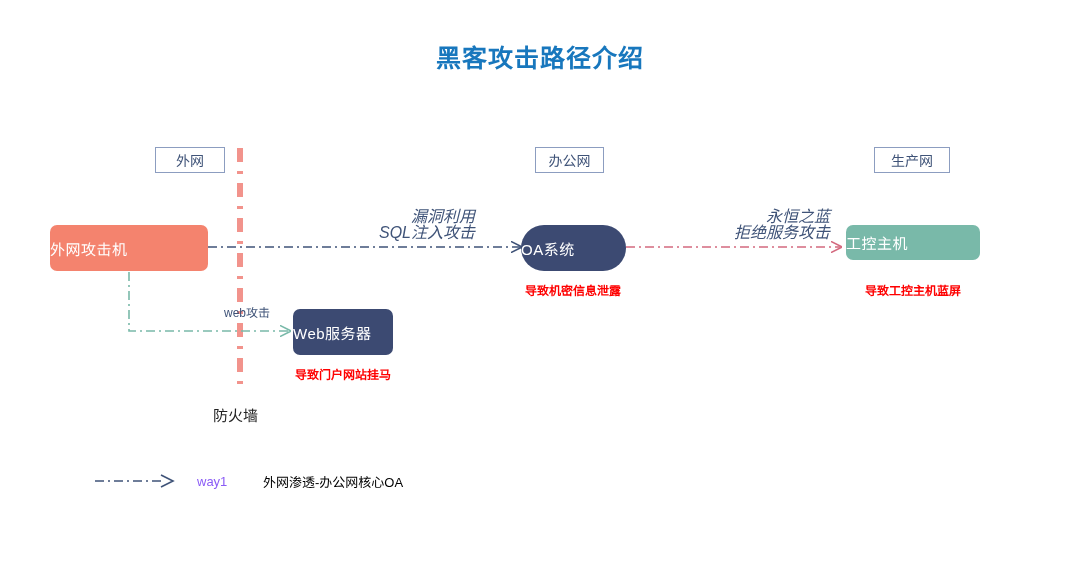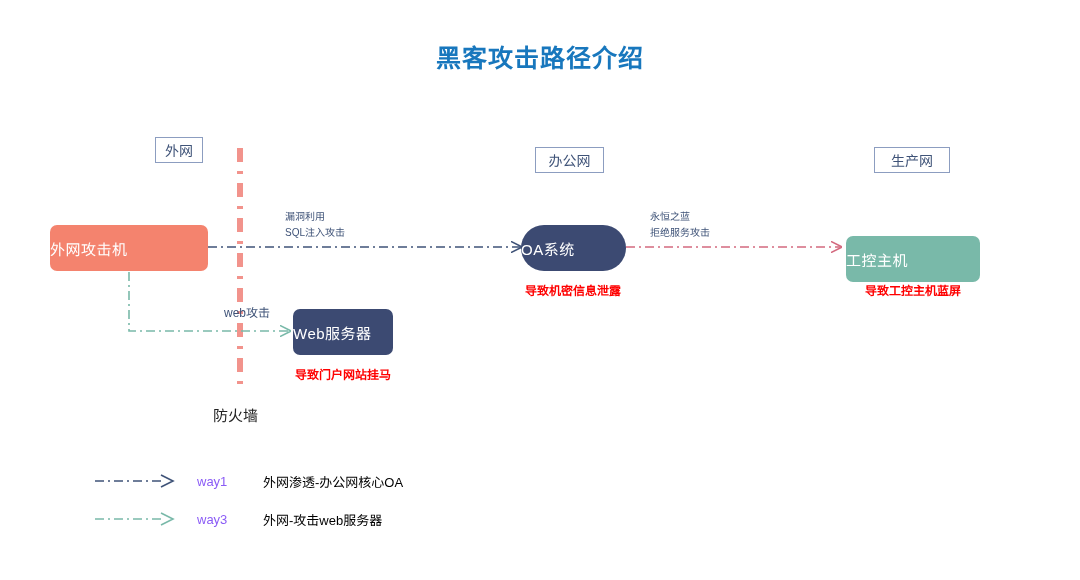--- a/index.html
+++ b/index.html
@@ -56,24 +56,25 @@
     box-sizing: border-box;
     letter-spacing: 0.5px;
   }
   .node-attacker { background: #f4836e; }
   .node-dark     { background: #3c4a72; }
   .node-teal     { background: #79b9a9; }
 
   
   .edge-label {
     color: #3f5378;
-    font-size: 10px;
-    text-align: left;
+    font-size: 16px;
+    text-align: right;
     line-height: 16px;
     white-space: pre-line;
+    font-style: italic;
   }
   .risk-label {
     color: #fe0000;
     font-size: 12px;
     font-weight: bold;
     text-align: center;
     white-space: nowrap;
   }
   .plain-label {
     color: #222222;
@@ -114,21 +115,21 @@
     pointer-events: none;
   }
 </style>
 </head>
 <body>
 
 <div id="canvas">
 
   <div id="title" class="abs">黑客攻击路径介绍</div>
 
-  <div class="abs zone-box" style="left:155px; top:137px; width:48px;">外网</div>
+  <div class="abs zone-box" style="left:155px; top:147px; width:70px;">外网</div>
   <div class="abs zone-box" style="left:535px; top:147px; width:69px;">办公网</div>
   <div class="abs zone-box" style="left:874px; top:147px; width:76px;">生产网</div>
 
   <svg class="layer" viewBox="0 0 1080 580" xmlns="http://www.w3.org/2000/svg">
     <defs>
       <marker id="arrow-navy" viewBox="0 0 10 10" refX="9" refY="5" markerWidth="7" markerHeight="7" orient="auto-start-reverse">
         <path d="M 0 0 L 10 5 L 0 10" fill="none" stroke="#3f5378" stroke-width="1.4"></path>
       </marker>
       <marker id="arrow-pink" viewBox="0 0 10 10" refX="9" refY="5" markerWidth="7" markerHeight="7" orient="auto-start-reverse">
         <path d="M 0 0 L 10 5 L 0 10" fill="none" stroke="#d4697f" stroke-width="1.4"></path>
@@ -160,21 +161,21 @@
   </div>
 
   <div class="abs node node-dark" style="left:293px; top:309px; width:100px; height:46px;">
     <span>Web服务器</span>
   </div>
 
   <div class="abs node node-dark" style="left:521px; top:225px; width:105px; height:46px;border-radius:23px;">
     <span>OA系统</span>
   </div>
 
-  <div class="abs node node-teal" style="left:846px; top:236px; width:134px; height:46px;">
+  <div class="abs node node-teal" style="left:846px; top:225px; width:134px; height:35px;">
     <span>工控主机</span>
   </div>
 
   <div class="abs edge-label" style="left:285px; top:209px; width:190px;">漏洞利用
 SQL注入攻击</div>
   <div class="abs edge-label" style="left:650px; top:209px; width:180px;">永恒之蓝
 拒绝服务攻击</div>
   <div class="abs small-label" style="left:224px; top:303px;">web攻击</div>
 
   <div class="abs risk-label" style="left:483px; top:281px; width:180px;">导致机密信息泄露</div>
@@ -188,24 +189,16 @@
     <div class="legend-row">
       <svg class="legend-arrow" viewBox="0 0 82 16">
         <line x1="0" y1="8" x2="68" y2="8" stroke="#3f5378" stroke-width="1.6" stroke-dasharray="9 4 2 4"></line>
         <path d="M 66 2 L 78 8 L 66 14" fill="none" stroke="#3f5378" stroke-width="1.6"></path>
       </svg>
       <div class="legend-key">way1</div>
       <div class="legend-desc">外网渗透-办公网核心OA</div>
     </div>
 
 
-    <div class="legend-row">
-      <svg class="legend-arrow" viewBox="0 0 82 16">
-        <line x1="0" y1="8" x2="68" y2="8" stroke="#79b9a9" stroke-width="1.6" stroke-dasharray="9 4 2 4"></line>
-        <path d="M 66 2 L 78 8 L 66 14" fill="none" stroke="#79b9a9" stroke-width="1.6"></path>
-      </svg>
-      <div class="legend-key">way3</div>
-      <div class="legend-desc">外网-攻击web服务器</div>
-    </div>
 
   </div>
 
 </div>
 
 </body></html>

